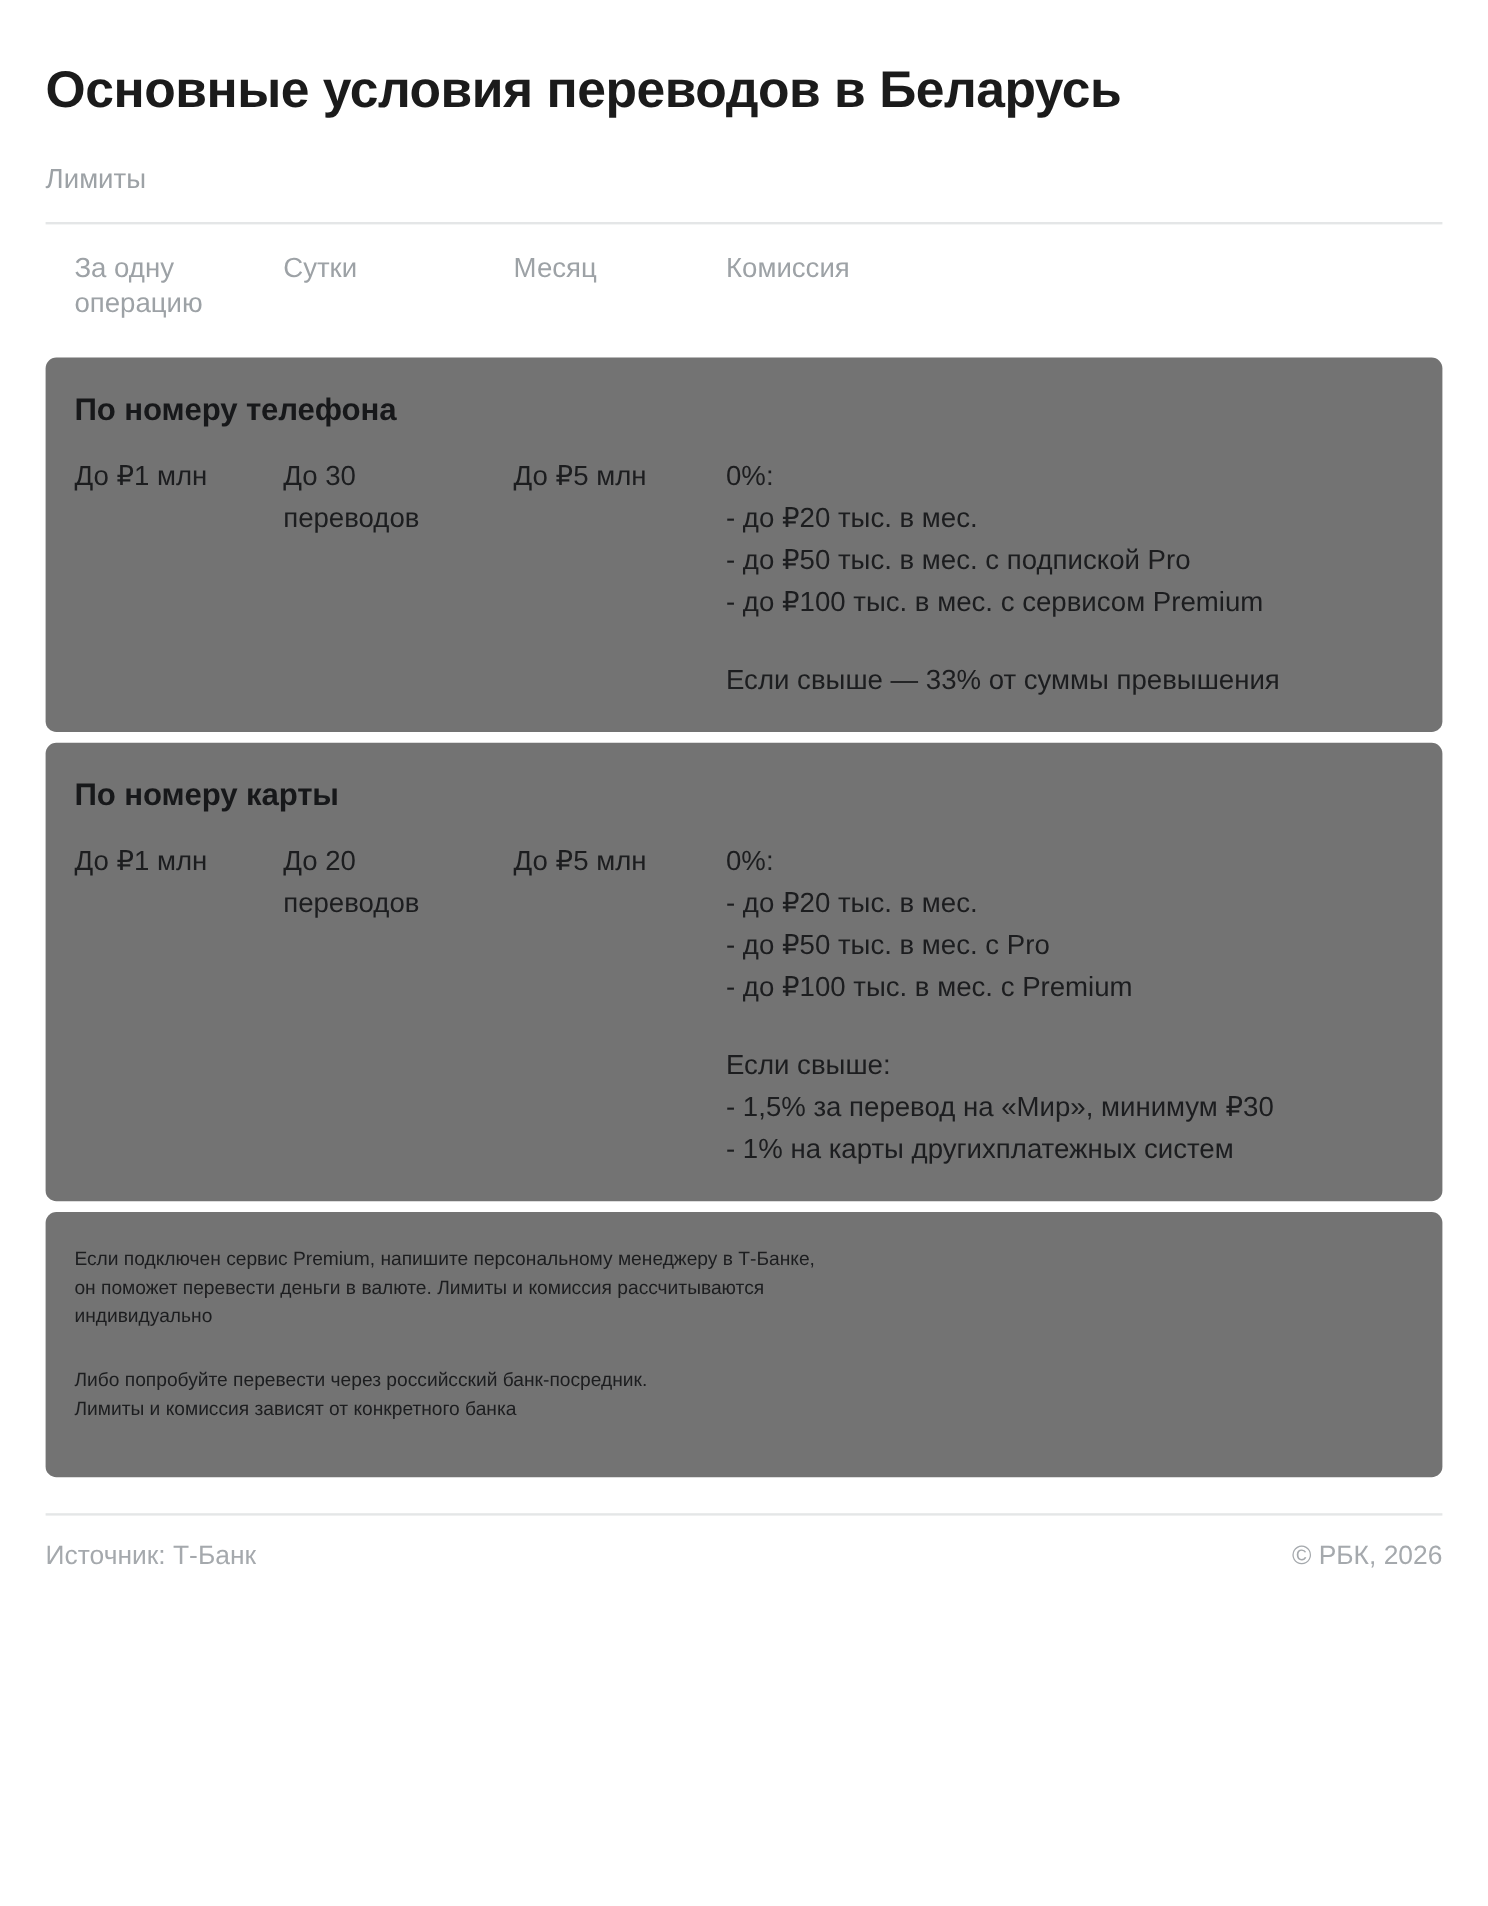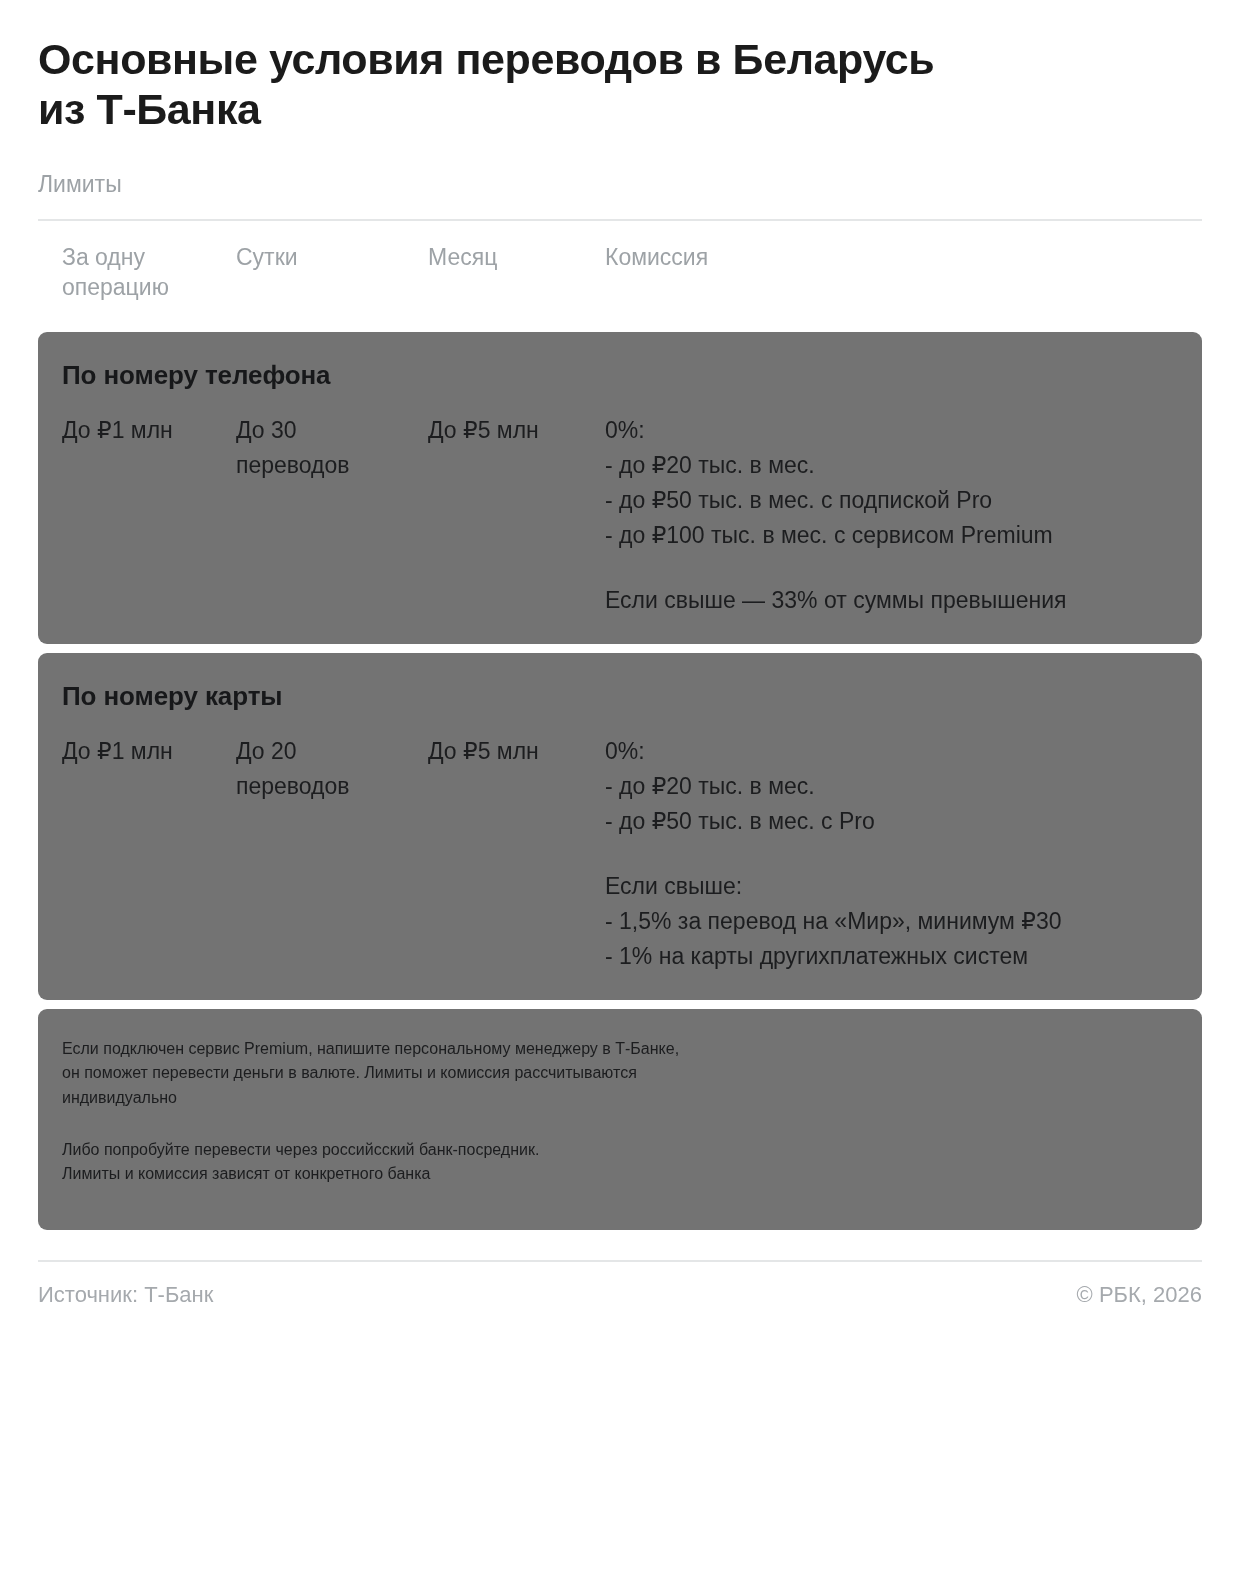--- a/index.html
+++ b/index.html
@@ -16,20 +16,21 @@
     -webkit-font-smoothing: antialiased;
     overflow: hidden;
   }
 
   .page {
     position: relative;
     width: 1240px;
     height: 1132px;
     box-sizing: border-box;
     padding: 0 38px;
+    margin-top: 16px;
   }
 
   
   .title {
     margin: 0;
     padding-top: 34px;
     font-size: 43px;
     line-height: 1.17;
     font-weight: 700;
     letter-spacing: -0.4px;
@@ -134,21 +135,20 @@
     font-weight: 400;
   }
 </style>
 </head>
 <body>
 
 <div class="page">
 
   <h1 class="title">
     <span class="title-line">Основные условия переводов в Беларусь</span>
-    <span class="title-line">из Т-Банка</span>
   </h1>
 
   <div class="limits-caption">Лимиты</div>
 
   <div class="rule"></div>
 
   <div class="row-grid head-row">
     <div class="head-cell">За одну
 операцию</div>
     <div class="head-cell">Сутки</div>
@@ -181,20 +181,21 @@
     <h2 class="card-title">По номеру карты</h2>
     <div class="row-grid">
       <div class="cell">До ₽1 млн</div>
       <div class="cell">До 20 переводов</div>
       <div class="cell">До ₽5 млн</div>
       <div class="cell commission">
         <div class="fee-block">
           <span class="fee-line">0%:</span>
           <span class="fee-line">- до ₽20 тыс. в мес.</span>
           <span class="fee-line">- до ₽50 тыс. в мес. с Pro</span>
+          <span class="fee-line">- до ₽100 тыс. в мес. с Premium</span>
         </div>
         <div class="fee-gap"></div>
         <div class="fee-block">
           <span class="fee-line">Если свыше:</span>
           <span class="fee-line">- 1,5% за перевод на «Мир», минимум ₽30</span>
           <span class="fee-line">- 1% на карты другихплатежных систем</span>
         </div>
       </div>
     </div>
   </section>

